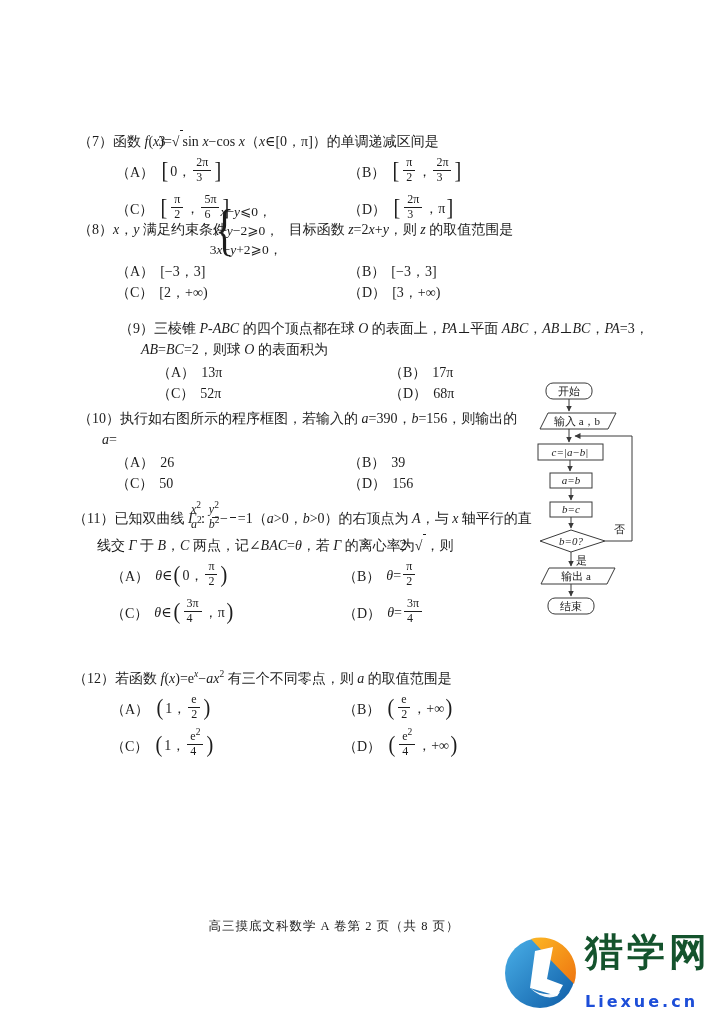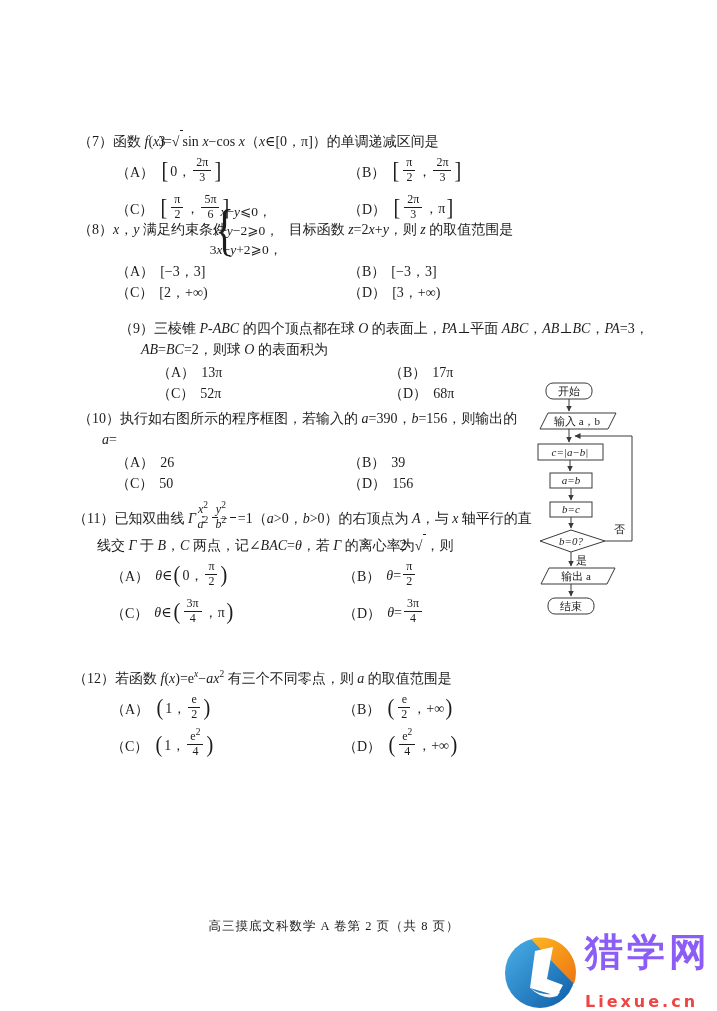--- a/index.html
+++ b/index.html
@@ -7,40 +7,40 @@
         font-family:"Liberation Serif","DejaVu Serif",serif;font-size:14px;color:#1c1c1c;line-height:21px;}
   .q{position:absolute;}
   .stem{padding-left:22px;text-indent:-22px;}
   .stem.wide{padding-left:24px;text-indent:-24px;}
   .opts{display:grid;grid-template-columns:232px auto;margin-left:38px;margin-top:2px;}
   .opt{display:flex;align-items:center;}
   .plain .opt{height:21px;}
   .tall .opt{height:37px;}
   .olabel{margin-right:6px;white-space:nowrap;}
   .it{font-style:italic;}
-  .frac{display:inline-block;vertical-align:middle;text-align:center;font-size:12px;line-height:1.15;margin:0 2px;position:relative;top:-2px;}
+  .frac{display:inline-block;vertical-align:middle;font-size:12px;line-height:1.15;margin:0 2px;position:relative;top:-2px;}
   .frac .num,.frac .den{display:block;padding:0 3px;}
   .frac .den{border-top:1px solid #1c1c1c;}
   .sqrt{white-space:nowrap;}
   .sqrt .ovl{display:inline-block;border-top:1px solid #1c1c1c;padding:0 2px 0 1px;}
   sup{font-size:9.5px;line-height:0;}
   .bb{display:inline-block;font-size:24px;vertical-align:middle;line-height:.85;margin:0 1px;transform:scaleX(.85);position:relative;top:-2px;}
   .cases{display:inline-flex;align-items:center;vertical-align:middle;margin:0 3px;}
   .cases .brace{font-size:56px;line-height:.85;transform:scaleX(.7);margin-right:-3px;font-weight:200;}
   .crows{display:inline-flex;flex-direction:column;text-align:center;font-size:13.5px;line-height:19px;}
   .flow{position:absolute;left:518px;top:378px;}
   .flow text{font-size:11px;fill:#1c1c1c;font-family:"Liberation Serif","DejaVu Serif",serif;}
   .flow .math{font-style:italic;}
   .flow .shape{fill:#fff;stroke:#3a3a3a;stroke-width:1;}
   .flow .ln{stroke:#3a3a3a;stroke-width:1;fill:none;}
   .footer{position:absolute;top:916px;left:0;width:668px;text-align:center;font-size:12.5px;letter-spacing:1px;}
   .logo{position:absolute;left:502px;top:931px;display:flex;align-items:center;}
   .logo-text{margin-left:7px;}
-  .logo-name{font-family:"DejaVu Sans","Liberation Sans",sans-serif;font-weight:bold;font-size:38px;line-height:42px;color:#8b5cf6;letter-spacing:4px;white-space:nowrap;}
-  .logo-domain{font-family:"DejaVu Sans","Liberation Sans",sans-serif;font-weight:bold;font-size:16px;color:#ef4444;letter-spacing:3px;margin-top:18px;white-space:nowrap;}
+  .logo-name{font-family:"DejaVu Sans","Liberation Sans",sans-serif;font-weight:bold;font-size:38px;line-height:42px;color:#14532d;letter-spacing:4px;white-space:nowrap;}
+  .logo-domain{font-family:"DejaVu Sans","Liberation Sans",sans-serif;font-weight:bold;font-size:16px;color:#1d4ed8;letter-spacing:3px;margin-top:18px;white-space:nowrap;}
 </style>
 </head>
 <body>
 
 <div class="page">
 
   <div class="q" style="top:90px;left:78px;width:600px;margin-top:40px;">
     <div class="stem"><span>（7）</span><span>函数 <span class="it">f</span>(<span class="it">x</span>)=<span class="sqrt">√<span class="ovl">3</span></span>sin <span class="it">x</span>−cos <span class="it">x</span>（<span class="it">x</span>∈[0，π]）的单调递减区间是</span></div>
     <div class="opts tall">
       <div class="opt">

